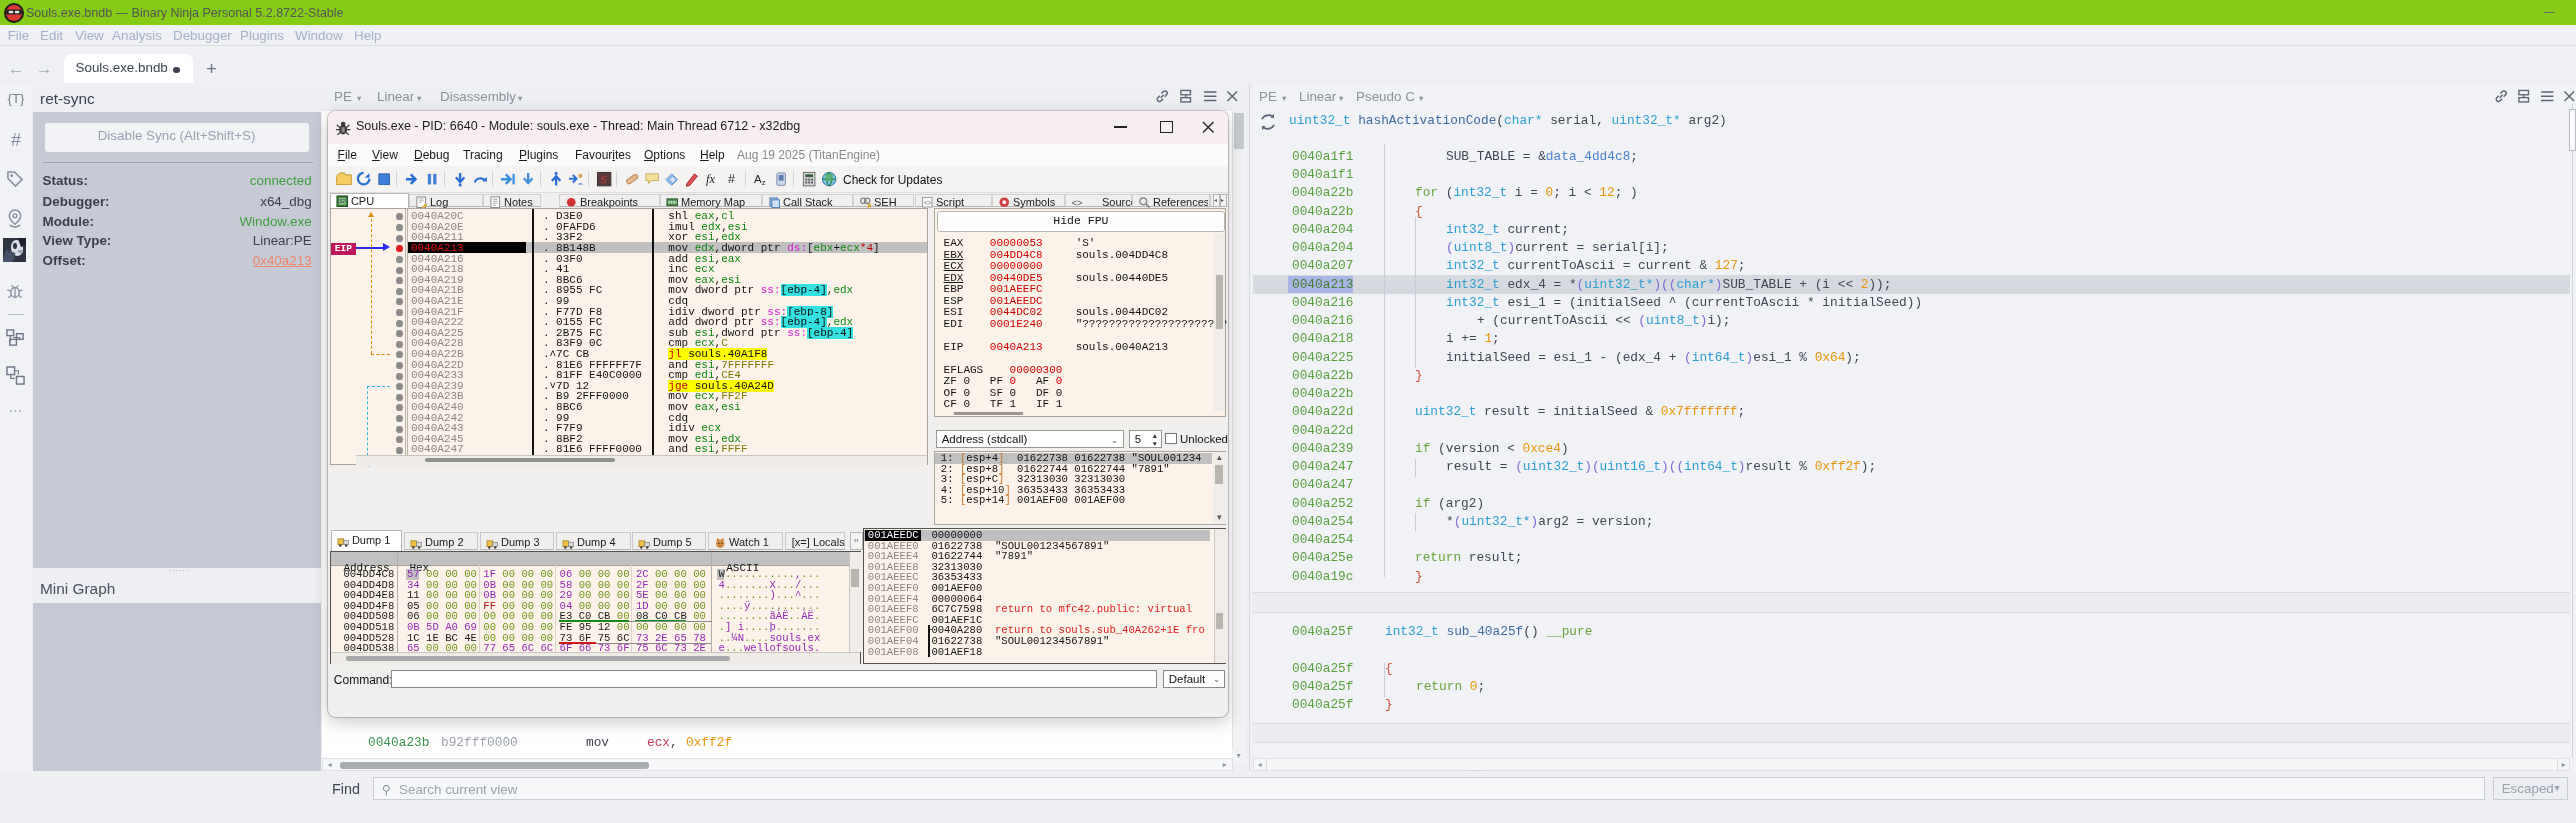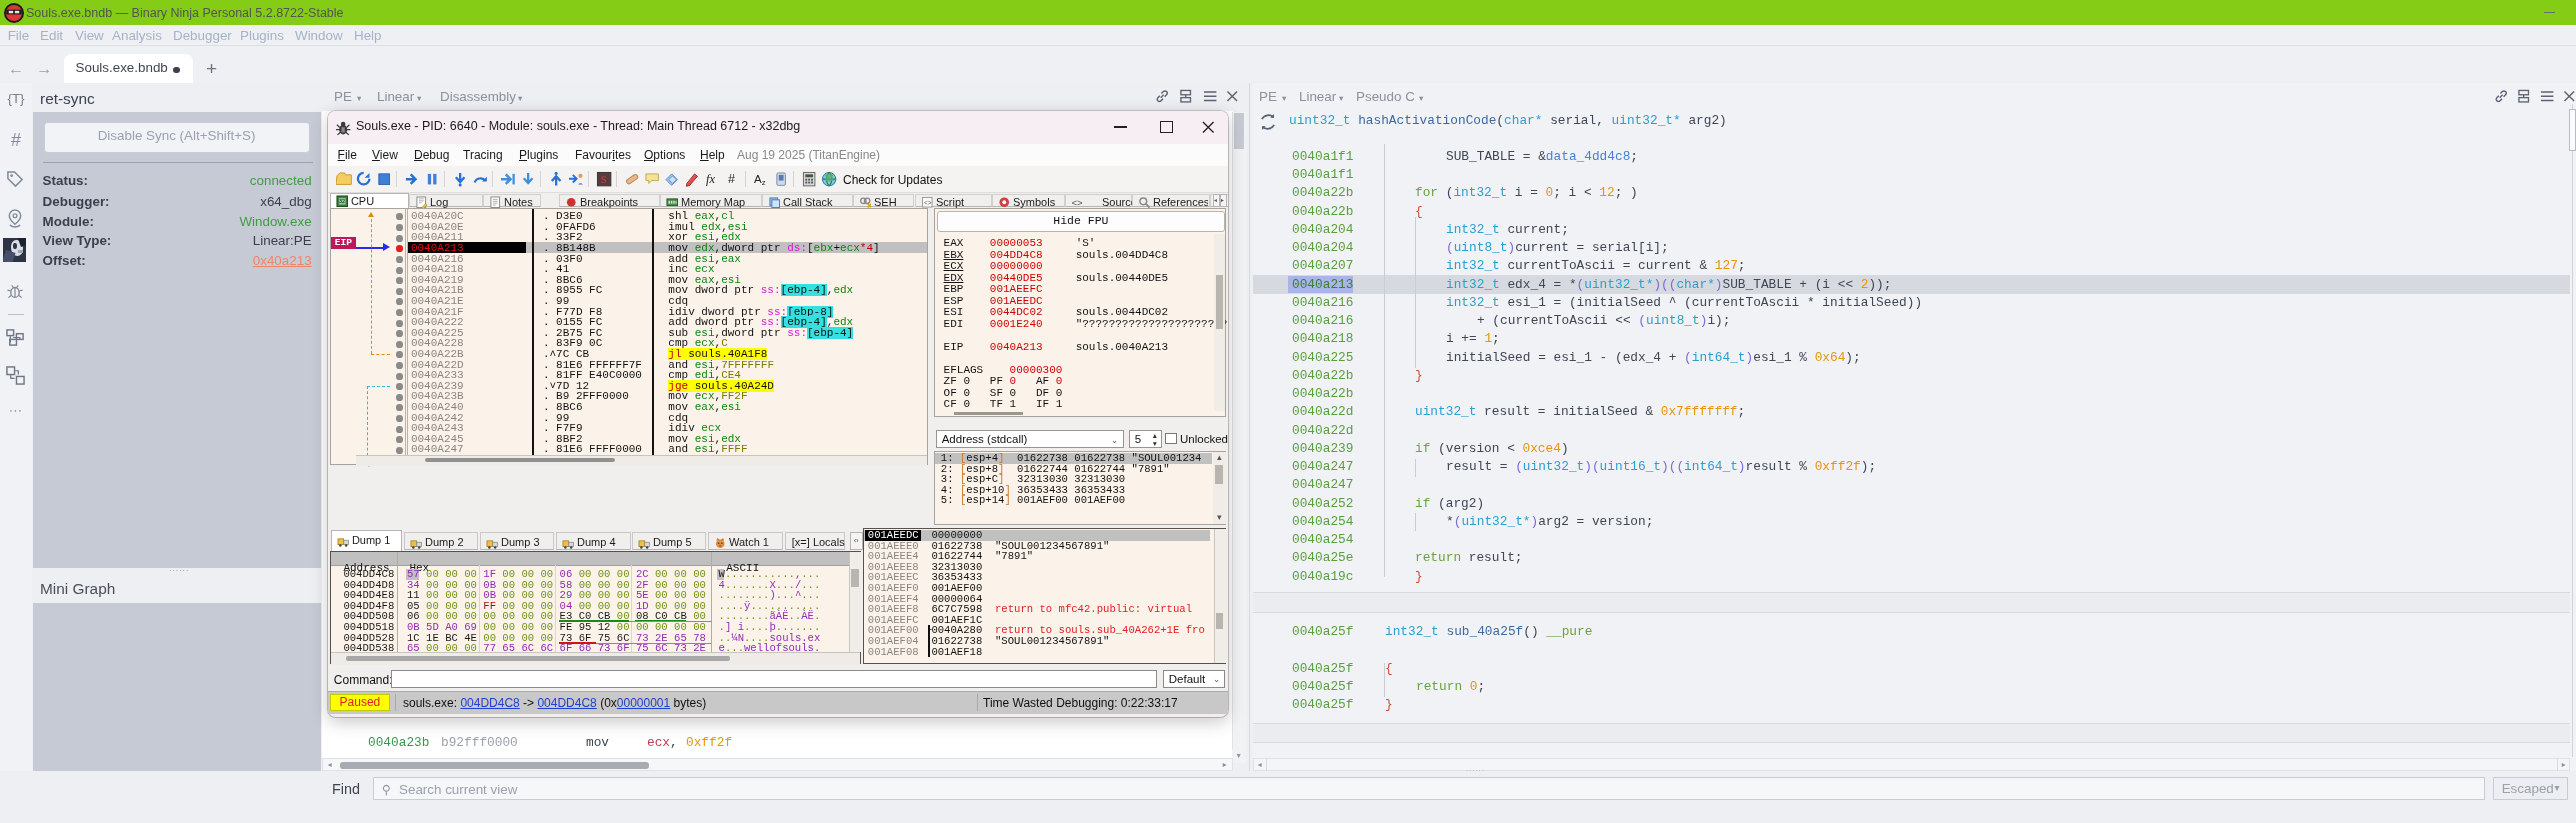--- a/index.html
+++ b/index.html
@@ -540,21 +540,21 @@
 <div class="abs" style="left:65px;top:142px;width:6.7px;height:6.7px;border-radius:50%;background:#8a8a8a"></div>
 <div class="abs" style="left:65px;top:153px;width:6.7px;height:6.7px;border-radius:50%;background:#8a8a8a"></div>
 <div class="abs" style="left:65px;top:164px;width:6.7px;height:6.7px;border-radius:50%;background:#8a8a8a"></div>
 <div class="abs" style="left:65px;top:174px;width:6.7px;height:6.7px;border-radius:50%;background:#8a8a8a"></div>
 <div class="abs" style="left:65px;top:185px;width:6.7px;height:6.7px;border-radius:50%;background:#8a8a8a"></div>
 <div class="abs" style="left:65px;top:195px;width:6.7px;height:6.7px;border-radius:50%;background:#8a8a8a"></div>
 <div class="abs" style="left:65px;top:206px;width:6.7px;height:6.7px;border-radius:50%;background:#8a8a8a"></div>
 <div class="abs" style="left:65px;top:217px;width:6.7px;height:6.7px;border-radius:50%;background:#8a8a8a"></div>
 <div class="abs" style="left:65px;top:227px;width:6.7px;height:6.7px;border-radius:50%;background:#8a8a8a"></div>
 <div class="abs" style="left:65px;top:238px;width:6.7px;height:6.7px;border-radius:50%;background:#8a8a8a"></div>
-<div class="abs" style="left:0px;top:28px;width:25px;height:11.5px;background:#be185d;color:#fff;font-size:9.6px;font-weight:bold;text-align:center;line-height:11.5px;font-family:'Liberation Mono',monospace">EIP</div>
+<div class="abs" style="left:0px;top:34px;width:25px;height:11.5px;background:#be185d;color:#fff;font-size:9.6px;font-weight:bold;text-align:center;line-height:11.5px;font-family:'Liberation Mono',monospace">EIP</div>
 <div class="abs" style="left:25px;top:38px;width:29px;height:2.3px;background:#2b2bf0"></div>
 <div class="abs" style="left:52px;top:34px;width:0;height:0;border-left:7.7px solid #2b2bf0;border-top:4.8px solid transparent;border-bottom:4.8px solid transparent"></div>
 <div class="abs" style="left:40px;top:4.8px;width:1px;height:140px;border-left:1.3px dashed #e08a00"></div>
 <div class="abs" style="left:40px;top:145px;width:19px;height:1px;border-top:1.3px dashed #e08a00"></div>
 <div class="abs" style="left:37px;top:2.9px;width:0;height:0;border-bottom:5.8px solid #e08a00;border-left:3.8px solid transparent;border-right:3.8px solid transparent"></div>
 <div class="abs" style="left:36px;top:177px;width:1px;height:75px;border-left:1.3px dashed #30b8d8"></div>
 <div class="abs" style="left:34px;top:252px;width:0;height:0;border-top:6.7px solid #30b8d8;border-left:4.3px solid transparent;border-right:4.3px solid transparent"></div>
 <div class="abs" style="left:36px;top:177px;width:23px;height:1px;border-top:1.3px dashed #30b8d8"></div>
 <pre class="abs" style="left:80px;top:2.3px;font-size:11px;line-height:10.6px;color:#111"><span style="color:#8a8580">0040A20C</span>            . D3E0             shl <span style="color:#0e8510;">eax</span>,<span style="color:#0e8510;">cl</span>
 <span style="color:#8a8580">0040A20E</span>            . 0FAFD6           imul <span style="color:#0e8510;">edx</span>,<span style="color:#0e8510;">esi</span>
@@ -737,27 +737,20 @@
 <div class="abs" style="left:352px;top:84px;width:6.7px;height:16.3px;background:#b8b4ae"></div>
 </div>
 <div class="abs" style="left:0;top:558px;width:900px;height:22px;background:#f0efee;">
 <span class="abs" style="left:5.8px;top:3.8px;font-size:12px;color:#111">Command:</span>
 <div class="abs" style="left:63px;top:1px;width:766px;height:18px;background:#fff;border:1px solid #8a8a8a;box-sizing:border-box"></div>
 <div class="abs" style="left:835px;top:1px;width:62px;height:18px;background:#fff;border:1px solid #8a8a8a;box-sizing:border-box;font-size:11.5px;color:#111">
         <span class="abs" style="left:4.8px;top:1.9px">Default</span>
         <span class="abs" style="right:3.8px;top:2.9px;font-size:8.6px;color:#555">⌄</span>
       </div>
 </div>
-<div class="abs" style="left:0;top:580px;width:900px;height:22px;background:#c8c8c8;border-top:1px solid #aaa;">
-<div class="abs" style="left:1.9px;top:1.9px;width:60px;height:17.3px;background:#ffff00;border:1px solid #c8c800;box-sizing:border-box;text-align:center;font-size:12px;color:#e02020;line-height:15.4px">Paused</div>
-<div class="abs" style="left:67px;top:1.9px;width:1px;height:17.3px;background:#aaa"></div>
-<span class="abs" style="left:75px;top:3.8px;font-size:12px;color:#111">souls.exe: <span style="color:#2040d0;text-decoration:underline">004DD4C8</span> -&gt; <span style="color:#2040d0;text-decoration:underline">004DD4C8</span> (0x<span style="color:#2040d0;text-decoration:underline">00000001</span> bytes)</span>
-<div class="abs" style="left:649px;top:1.9px;width:1px;height:17.3px;background:#aaa"></div>
-<span class="abs" style="left:655px;top:3.8px;font-size:12px;color:#111">Time Wasted Debugging: 0:22:33:17</span>
-</div>
 </div>
 
 <div id="findrow" class="abs"></div>
 <div id="findlabel" class="abs" style="left:332px;top:781px;font-size:14.4px;color:#3e4450">Find</div>
 <div id="findinput" class="abs">
     <span class="abs" style="left:7.7px;top:3.8px;color:#8f96a3;font-size:12.5px">⚲</span>
   <span class="abs" style="left:25px;top:3.8px;color:#9ba1ad;font-size:13.4px">Search current view</span>
   </div>
 <div id="escaped" class="abs">
     <span class="abs" style="left:7.7px;top:2.9px;color:#9aa0ac;font-size:13.4px">Escaped</span>

